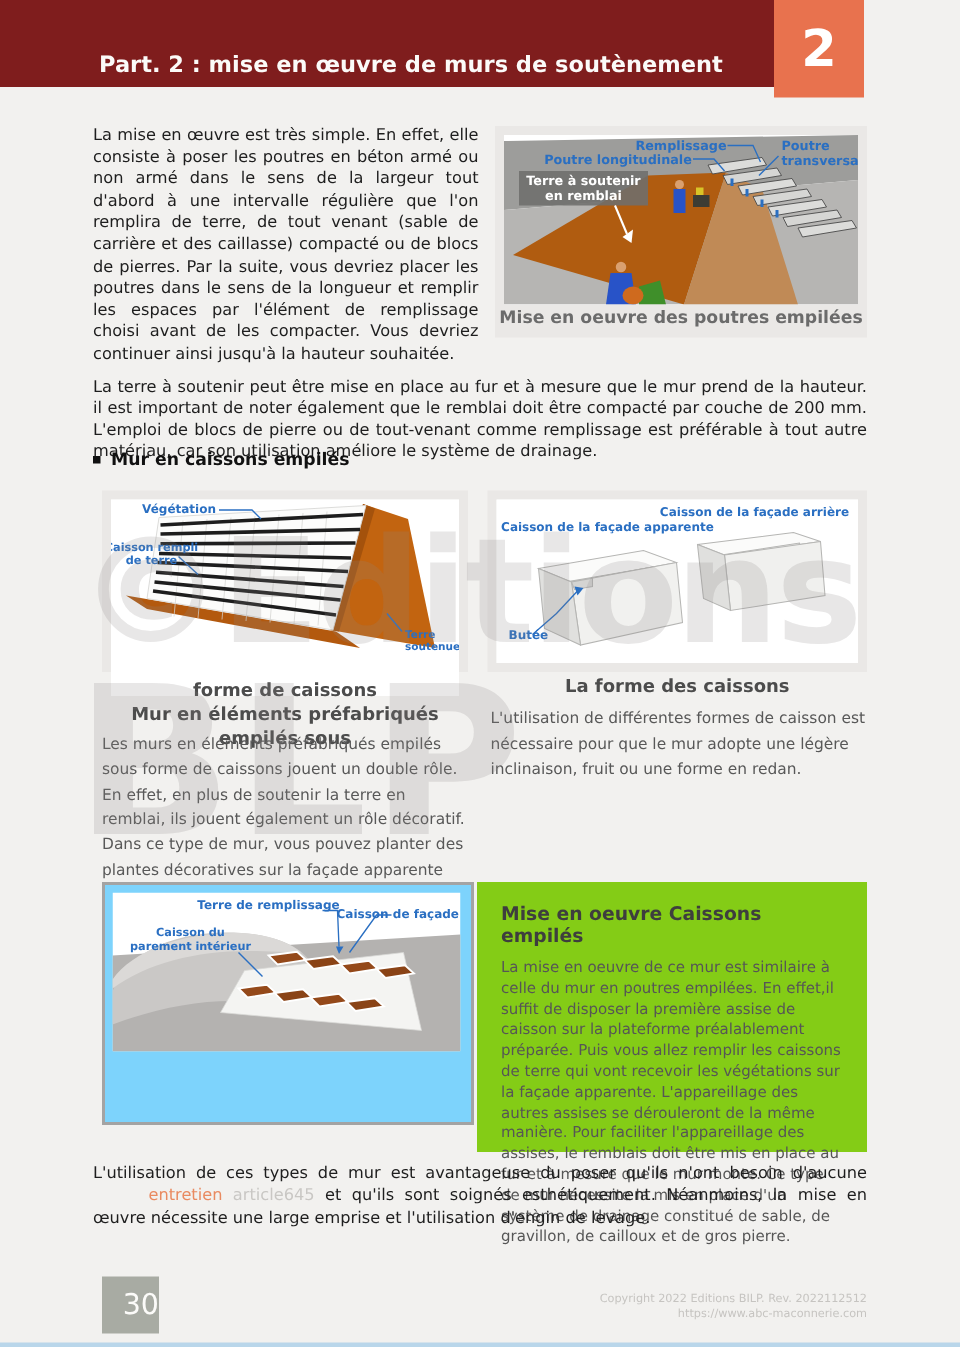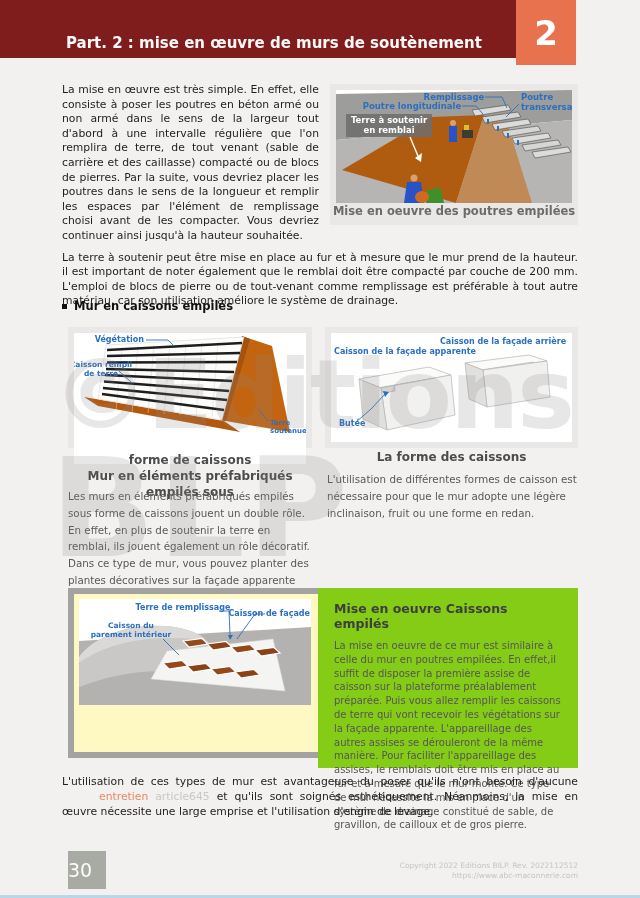--- a/index.html
+++ b/index.html
@@ -24,33 +24,33 @@
   .section-heading{position:absolute;left:62px;top:299px;display:flex;align-items:center;gap:7px;font-size:11.5px;font-weight:bold;color:#111;}
   .section-heading .bullet{width:5px;height:5px;background:#111;display:inline-block;}
 
   
   .frame{position:absolute;background:#eae8e6;}
   .frame .imgbox{position:absolute;left:6px;top:6px;background:#ffffff;}
   .fig1-frame{left:330px;top:84px;width:248px;height:141px;}
   .fig1-caption{position:absolute;left:0;bottom:7px;width:100%;text-align:center;font-size:11.5px;font-weight:bold;color:#6b6b6b;}
   .fig2-frame{left:68px;top:327px;width:244px;height:121px;}
   .fig3-frame{left:325px;top:327px;width:253px;height:121px;}
-  .fig4-box{left:68px;top:588px;width:244px;height:158px;background:#fef9c3;border:6px solid #a3a3a3;position:absolute;}
+  .fig4-box{left:68px;top:588px;width:244px;height:158px;background:#7dd3fc;border:2px solid #a3a3a3;position:absolute;}
 
   .cap2{position:absolute;left:68px;top:452px;width:244px;text-align:center;font-size:12px;line-height:16px;font-weight:bold;color:#4c4c4c;}
   .cap3{position:absolute;left:325px;top:450px;width:253px;text-align:center;font-size:12px;font-weight:bold;color:#4c4c4c;}
   .body2{position:absolute;left:68px;top:488px;width:246px;font-size:10.3px;line-height:16.8px;color:#585858;}
   .body3{position:absolute;left:327px;top:471px;width:251px;font-size:10.3px;line-height:16.8px;color:#585858;}
 
   .oeuvre-panel{position:absolute;left:318px;top:588px;width:260px;height:180px;background:#84cc16;box-sizing:border-box;padding:13px 16px;}
   .oeuvre-panel h3{margin:0 0 8px 0;font-size:12.5px;color:#3e3e3e;}
   .oeuvre-panel .txt{font-size:10px;line-height:13.8px;color:#565656;}
 
   
-  .page-num{position:absolute;left:68px;top:851px;width:38px;height:38px;background:#a8aba3;display:flex;align-items:center;justify-content:flex-start;color:#fcfbf9;font-size:19px;}
+  .page-num{position:absolute;left:68px;top:851px;width:38px;height:38px;background:#a8aba3;display:flex;align-items:center;justify-content:flex-end;color:#fcfbf9;font-size:19px;}
   .copyright{position:absolute;right:62px;top:861px;text-align:right;font-size:7.5px;line-height:9.5px;color:#c6c4c1;}
   .bottom-line{position:absolute;left:0;top:895px;width:640px;height:3px;background:#b9d6ea;}
 
   
   .watermark{position:absolute;left:0;top:0;width:636px;height:898px;pointer-events:none;z-index:30;color:rgba(138,136,133,0.20);font-weight:bold;}
   .wm1{position:absolute;left:52px;top:338px;font-size:97px;letter-spacing:-2px;white-space:nowrap;}
   .wm2{position:absolute;left:50px;top:428px;font-size:138px;letter-spacing:2px;}
 
   svg{display:block;}
   svg text{font-family:"DejaVu Sans",sans-serif;}

